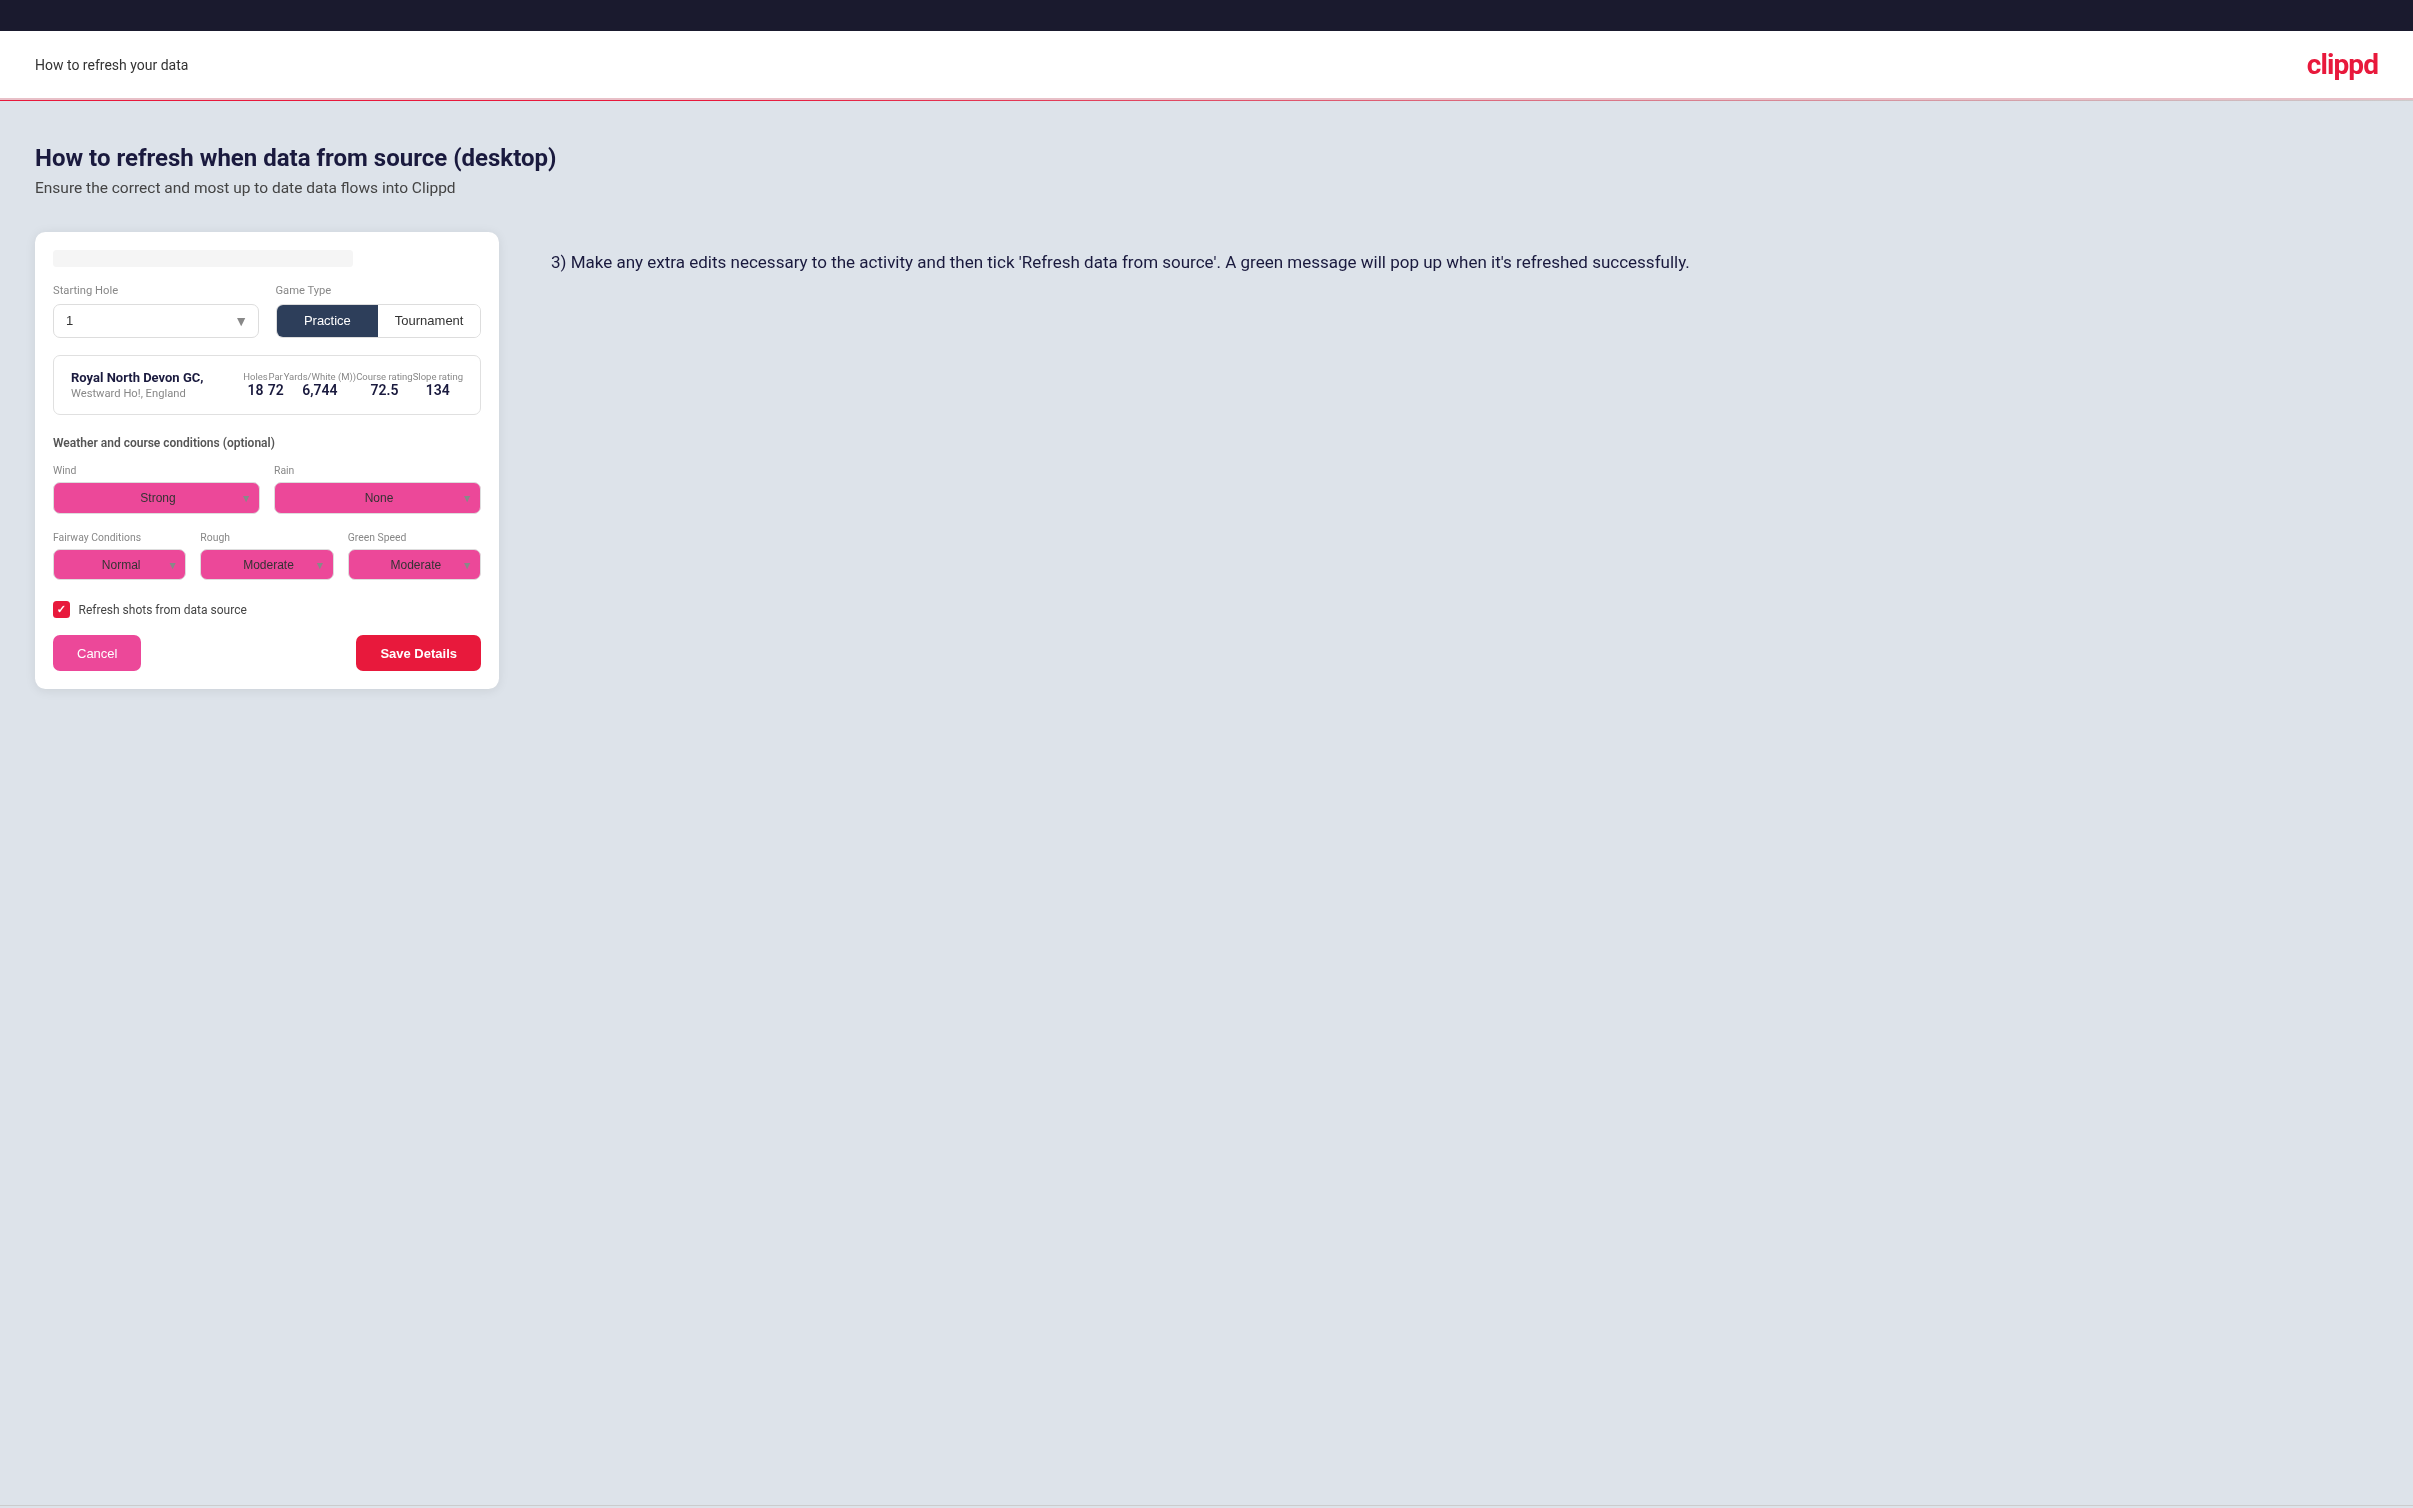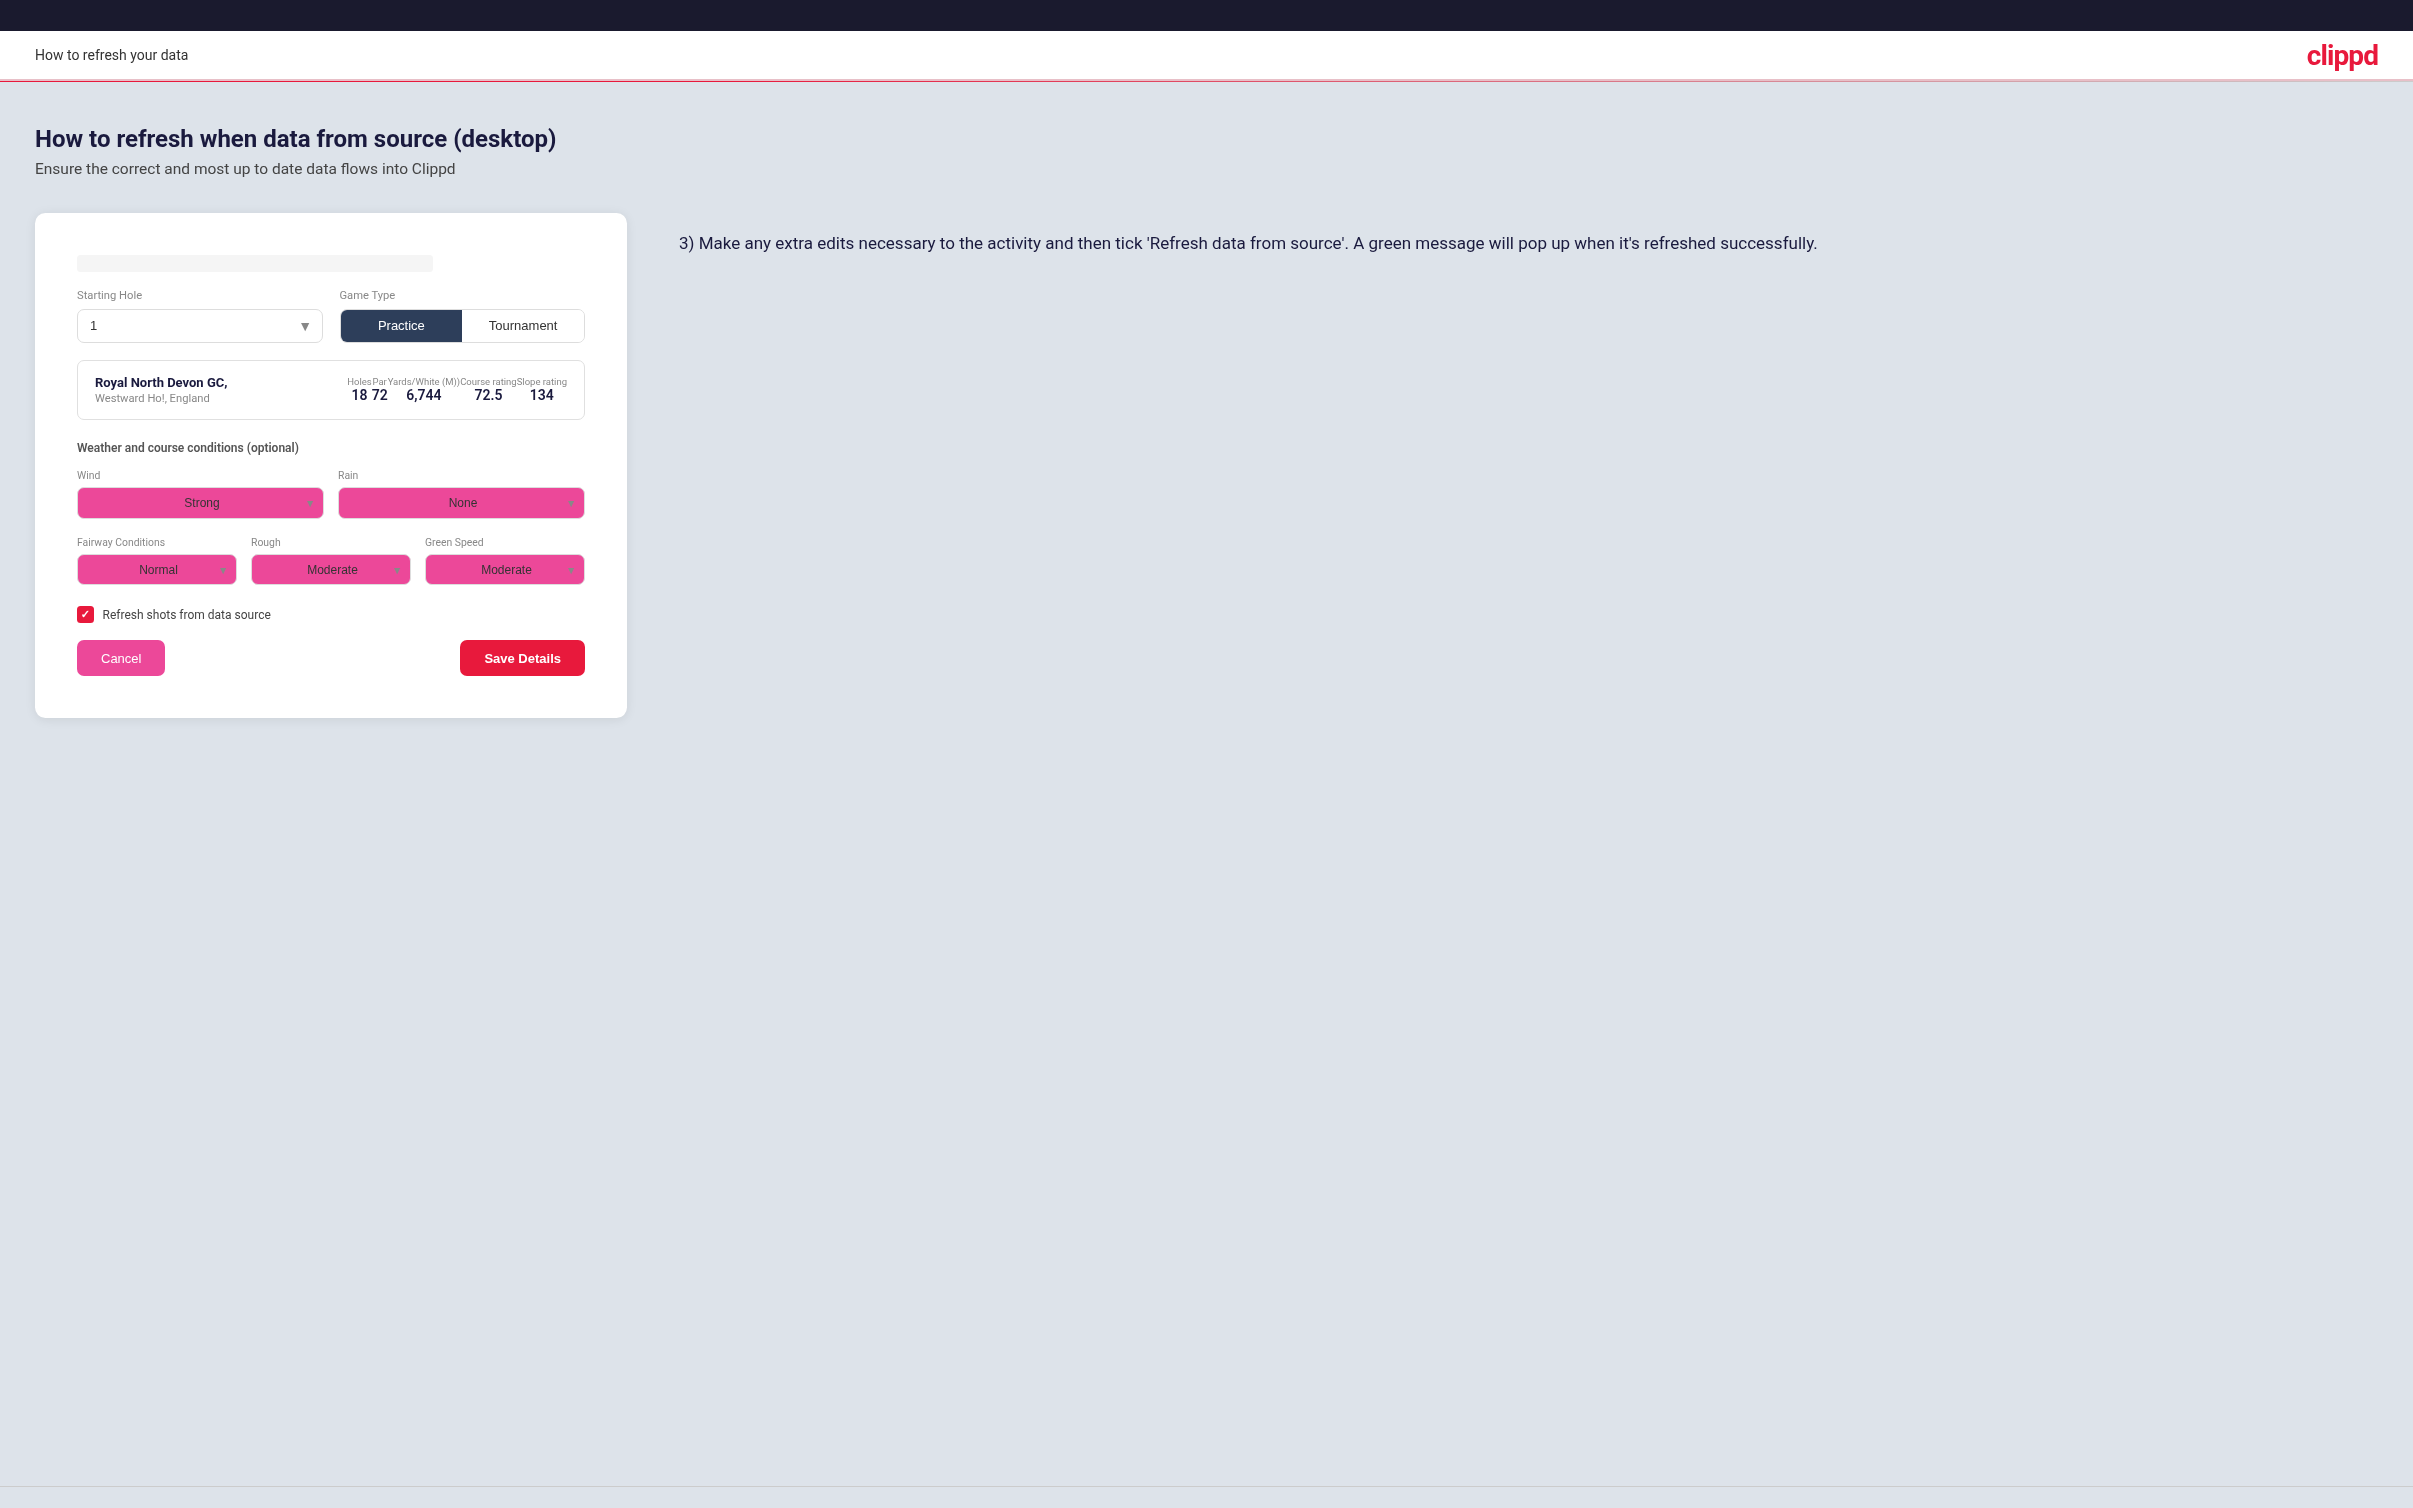--- a/index.html
+++ b/index.html
@@ -10,21 +10,21 @@
     }
 
     .top-bar {
       background: #1a1a2e;
       height: 31px;
     }
 
     .header {
       background: #ffffff;
       padding: 0 35px;
-      height: 50px;
+      height: 69px;
       display: flex;
       align-items: center;
       justify-content: space-between;
       border-bottom: 2.6px solid #e8c0c8;
     }
 
     .header-title {
       font-size: 14px;
       color: #333;
       font-weight: 400;
@@ -58,22 +58,22 @@
 
     .content-area {
       display: flex;
       gap: 52px;
       align-items: flex-start;
     }
 
     .form-card {
       background: #ffffff;
       border-radius: 10.4px;
-      padding: 42px;
-      width: 592px;
+      padding: 18px;
+      width: 464px;
       flex-shrink: 0;
       box-shadow: 0 1.7px 10.4px rgba(0,0,0,0.08);
     }
 
     .card-top-hint {
       height: 17px;
       background: #f5f5f5;
       border-radius: 3.5px;
       margin-bottom: 17px;
       width: 70%;

